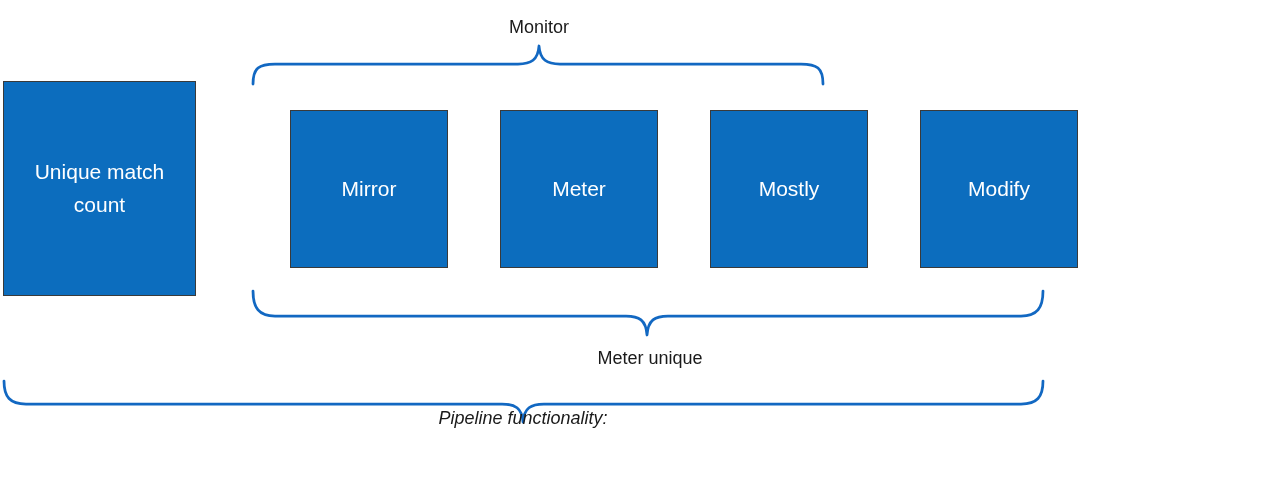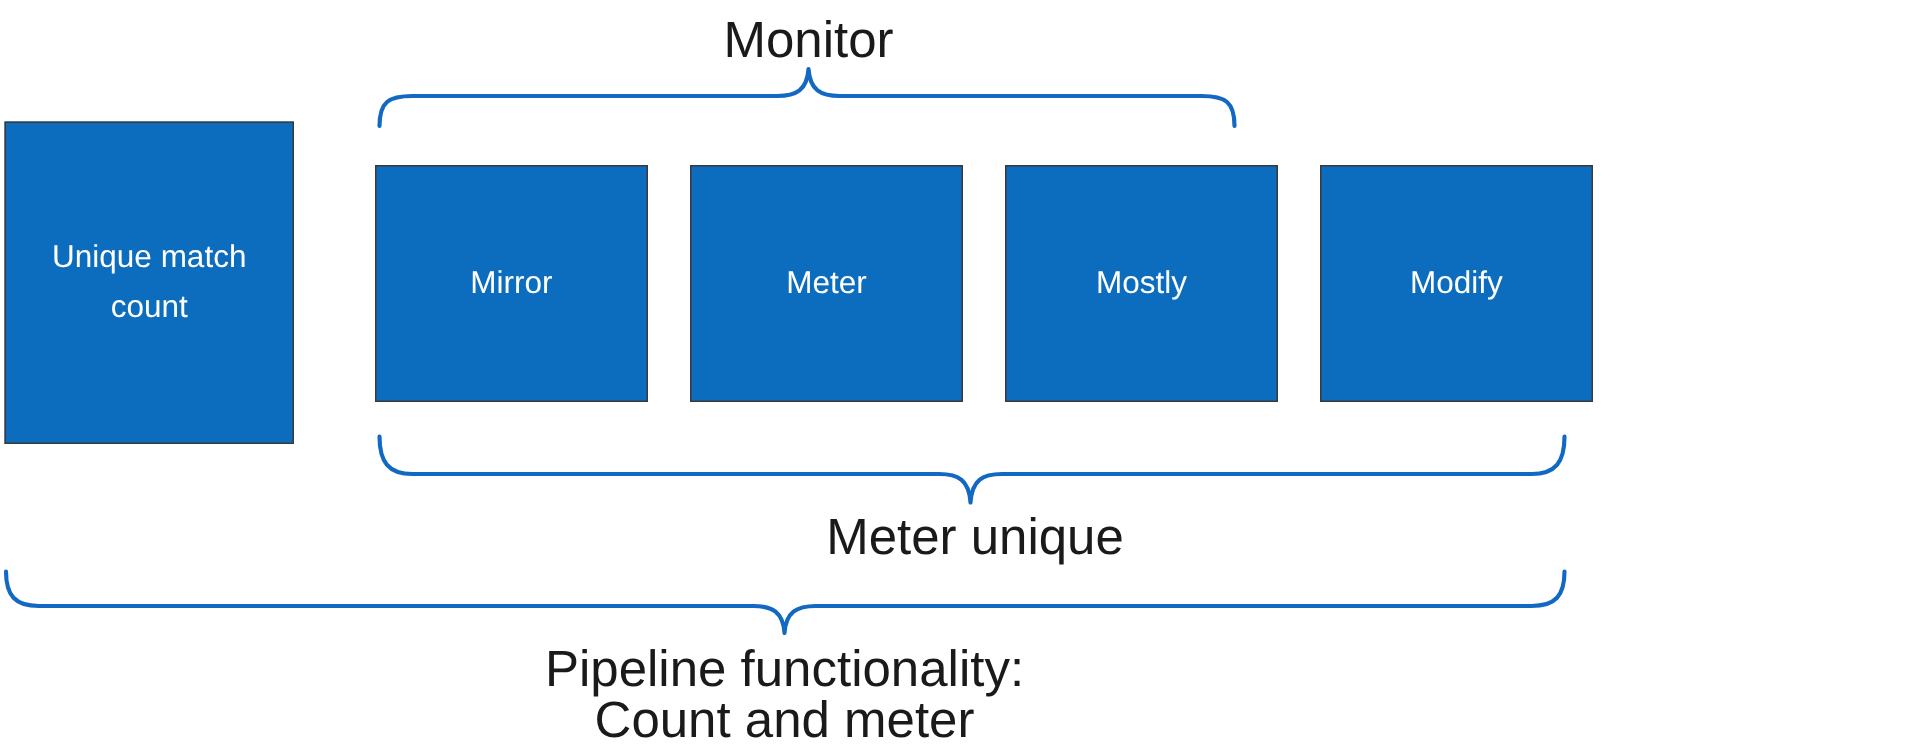--- a/index.html
+++ b/index.html
@@ -23,41 +23,41 @@
     color: var(--box-text, #ffffff);
     display: flex;
     align-items: center;
     justify-content: center;
     text-align: center;
     font-size: 21px;
     line-height: 1.55;
   }
   .box .lbl { display: block; padding: 0 22px; }
   .box-outer { width: 193px; height: 215px; }
-  .box-mid   { width: 182px; height: 158px; }
+  .box-mid   { width: 158px; height: 158px; margin-left: 40px; }
 
   #box-unique { left: 3px;    top: 81px; justify-content: center; }
   #box-mirror { left: 250px;  top: 110px; }
   #box-meter  { left: 460px;  top: 110px; }
   #box-counter{ left: 670px;  top: 110px; }
   #box-modify { left: 880px;  top: 110px; }
   #box-forward{ left: 1092px; top: 82px; }
 
   .annotation {
     position: absolute;
     color: var(--text, #1A1A1A);
-    font-size: 34px;
+    font-size: 18px;
     line-height: 34px;
     text-align: center;
     transform: translateX(-50%);
     white-space: nowrap;
   }
   #monitor-label  { left: 539px; top: 10px; }
   #mostly-label   { left: 650px; top: 341px; }
-  #pipeline-label { left: 523px; top: 429px; }
+  #pipeline-label { left: 523px; top: 401px; font-style: italic; }
 
   svg.braces {
     position: absolute;
     left: 0; top: 0;
     width: 1288px; height: 504px;
     pointer-events: none;
   }
   svg.braces path {
     fill: none;
     stroke: var(--brace, #1268C2);
@@ -93,16 +93,15 @@
 
     <path d="M 253 291 C 253 308 259 316 275 316 L 626 316 C 639 316 646 320 647 335 C 648 320 655 316 668 316 L 1021 316 C 1037 316 1043 308 1043 291"></path>
 
     <path d="M 4 381 C 4 397 10 404 26 404 L 502 404 C 515 404 522 408 523 422 C 524 408 531 404 544 404 L 1021 404 C 1037 404 1043 397 1043 381"></path>
   </svg>
 
   <div class="annotation" id="monitor-label">Monitor</div>
   <div class="annotation" id="mostly-label">Meter unique</div>
   <div class="annotation" id="pipeline-label">
     <div>Pipeline functionality:</div>
-    <div>Count and meter</div>
   </div>
 
 </div>
 
 </body></html>

